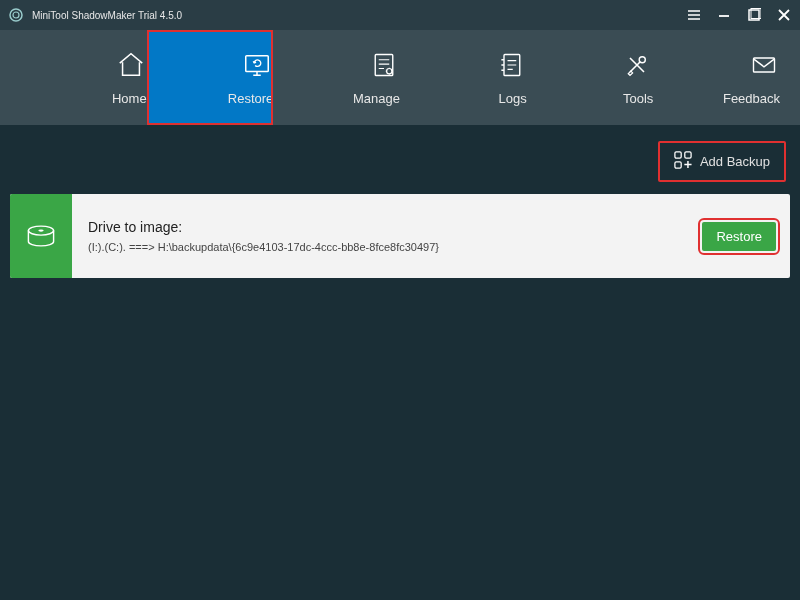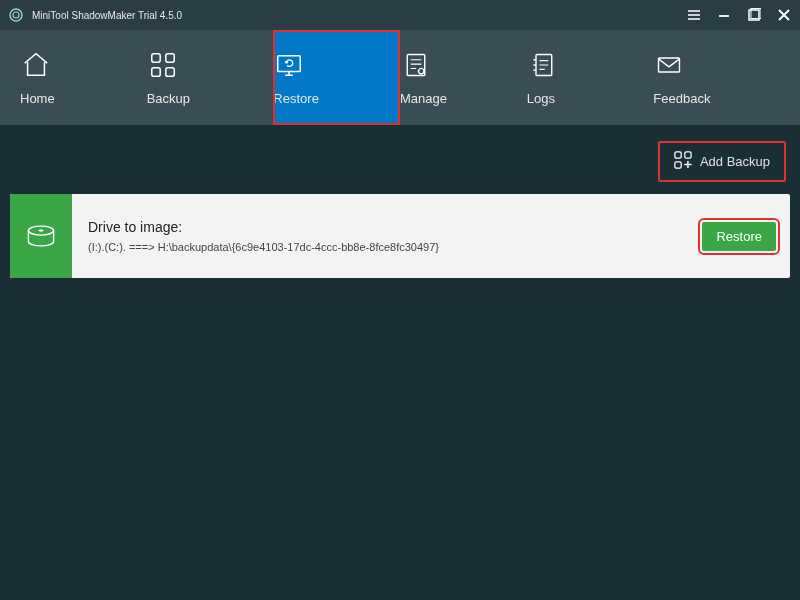--- a/index.html
+++ b/index.html
@@ -30,21 +30,21 @@
     .navbar {
       height: 95px;
       background: #3a4c54;
       display: flex;
       padding: 0 20px;
     }
     .nav-item {
       flex: 1;
       display: flex;
       flex-direction: column;
-      align-items: flex-start;
+      align-items: flex-end;
       justify-content: center;
       gap: 10px;
       cursor: pointer;
       color: #e8e8e8;
       font-size: 13px;
     }
     .nav-item.active {
       background: #0278c6;
     }
     .nav-item.highlighted {
@@ -142,31 +142,20 @@
 
 <div class="navbar">
   <div class="nav-item">
     <div class="nav-icon">
       <svg viewBox="0 0 32 32" width="30" height="30">
           <path d="M4 14 L16 4 L28 14 M7 13 V27 H25 V13" fill="none" stroke="#fff" stroke-width="1.6"></path>
         </svg>
     </div>
     <span>Home</span>
   </div>
-  <div class="nav-item">
-    <div class="nav-icon">
-      <svg viewBox="0 0 32 32" width="30" height="30">
-          <rect x="4" y="4" width="9" height="9" rx="2" fill="none" stroke="#fff" stroke-width="1.6"></rect>
-          <rect x="19" y="4" width="9" height="9" rx="2" fill="none" stroke="#fff" stroke-width="1.6"></rect>
-          <rect x="4" y="19" width="9" height="9" rx="2" fill="none" stroke="#fff" stroke-width="1.6"></rect>
-          <rect x="19" y="19" width="9" height="9" rx="2" fill="none" stroke="#fff" stroke-width="1.6"></rect>
-        </svg>
-    </div>
-    <span>Backup</span>
-  </div>
   <div class="nav-item active highlighted">
     <div class="nav-icon">
       <svg viewBox="0 0 32 32" width="30" height="30">
           <rect x="4" y="6" width="24" height="17" rx="1" fill="none" stroke="#fff" stroke-width="1.6"></rect>
           <path d="M12 27h8M16 23v4" stroke="#fff" stroke-width="1.6"></path>
           <path d="M13 14a3.5 3.5 0 1 1 1 2.5M13 14l-1-2M13 14l2-1" fill="none" stroke="#fff" stroke-width="1.4"></path>
         </svg>
     </div>
     <span>Restore</span>
   </div>
@@ -183,20 +172,30 @@
   </div>
   <div class="nav-item">
     <div class="nav-icon">
       <svg viewBox="0 0 32 32" width="28" height="28">
           <rect x="8" y="4" width="18" height="24" rx="1" fill="none" stroke="#fff" stroke-width="1.6"></rect>
           <path d="M8 10h-3M8 16h-3M8 22h-3" stroke="#fff" stroke-width="1.6"></path>
           <path d="M12 11h10M12 16h10M12 21h6" stroke="#fff" stroke-width="1.4"></path>
         </svg>
     </div>
     <span>Logs</span>
+  </div>
+  <div class="nav-item">
+    <div class="nav-icon">
+      <svg viewBox="0 0 32 32" width="28" height="28">
+          <path d="M8 24 L20 12 M8 8 L24 24" stroke="#fff" stroke-width="1.8" fill="none"></path>
+          <circle cx="22" cy="10" r="3.5" fill="none" stroke="#fff" stroke-width="1.6"></circle>
+          <path d="M6 26l3-3 2 2-3 3z" fill="none" stroke="#fff" stroke-width="1.4"></path>
+        </svg>
+    </div>
+    <span>Tools</span>
   </div>
   <div class="nav-item">
     <div class="nav-icon">
       <svg viewBox="0 0 32 32" width="28" height="28">
           <rect x="4" y="8" width="24" height="16" rx="1" fill="none" stroke="#fff" stroke-width="1.6"></rect>
           <path d="M4 9l12 9 12-9" fill="none" stroke="#fff" stroke-width="1.6"></path>
         </svg>
     </div>
     <span>Feedback</span>
   </div>

